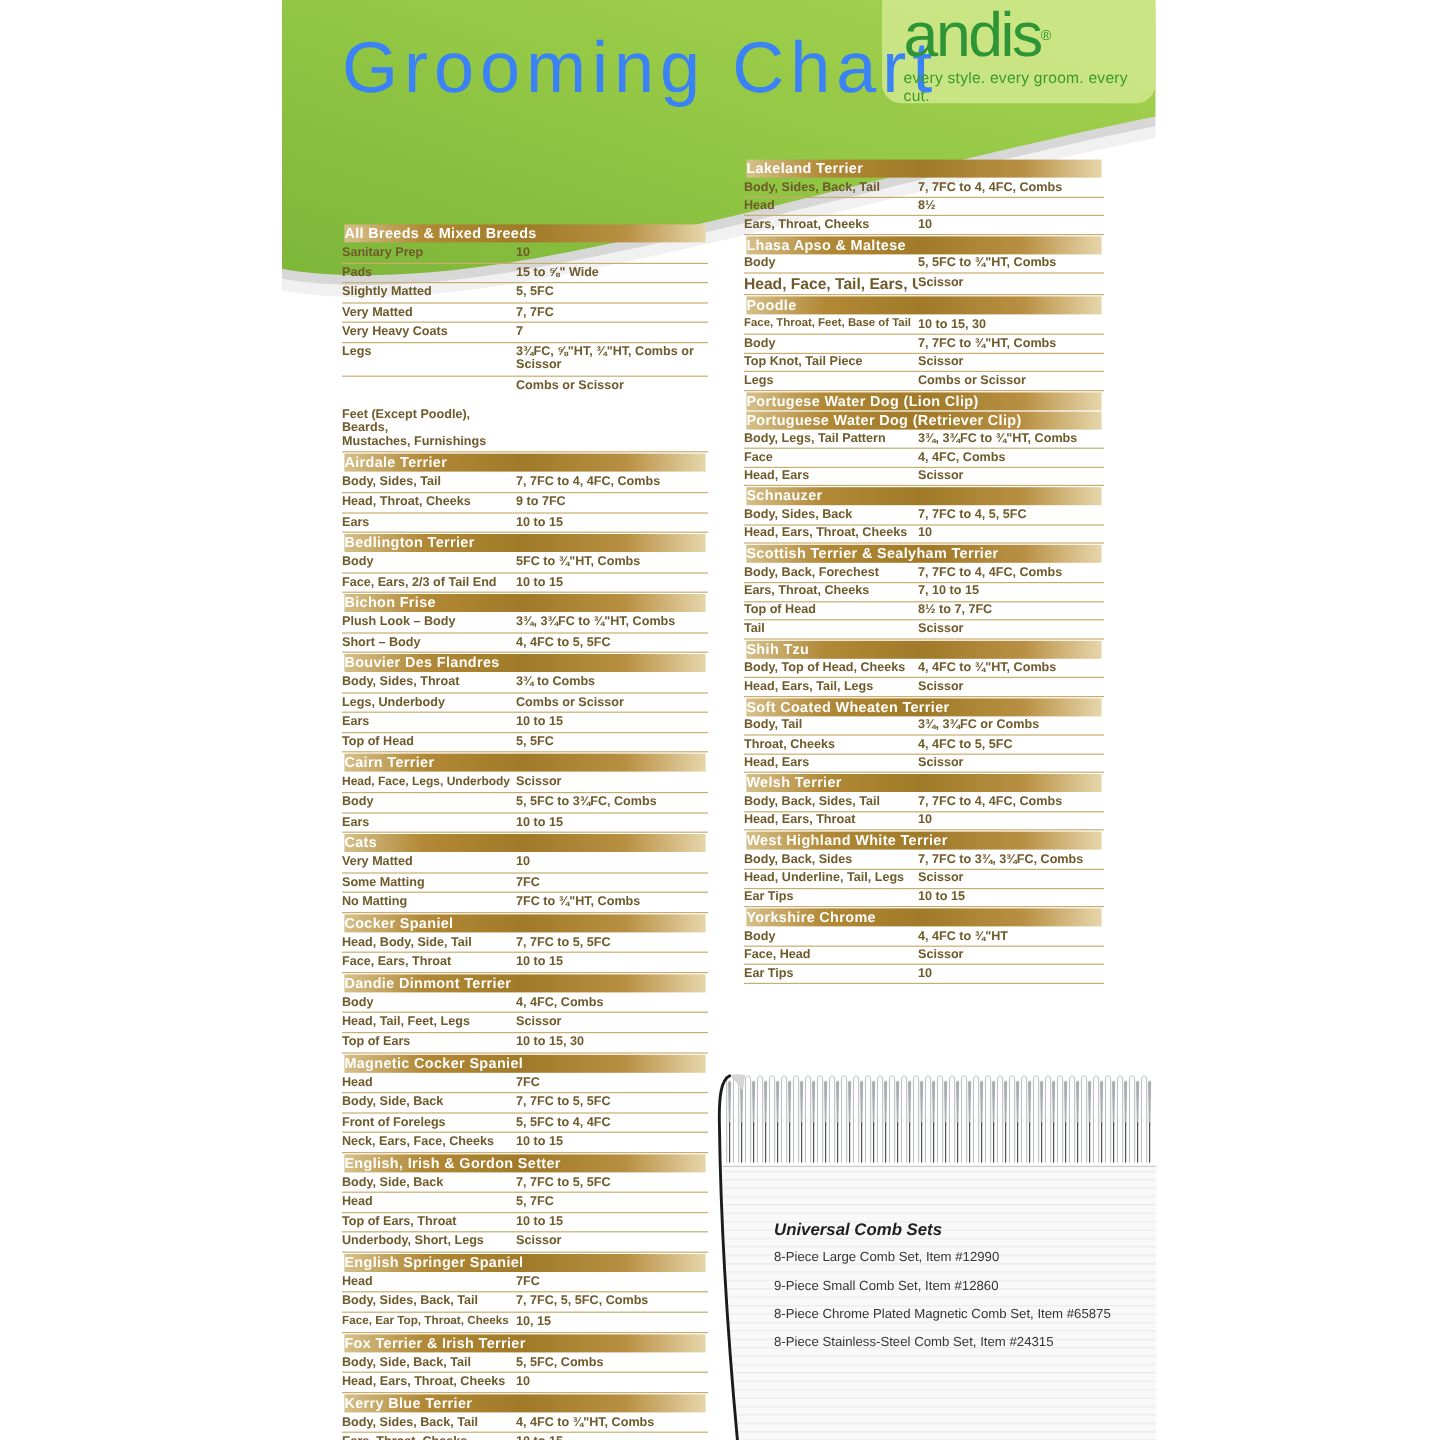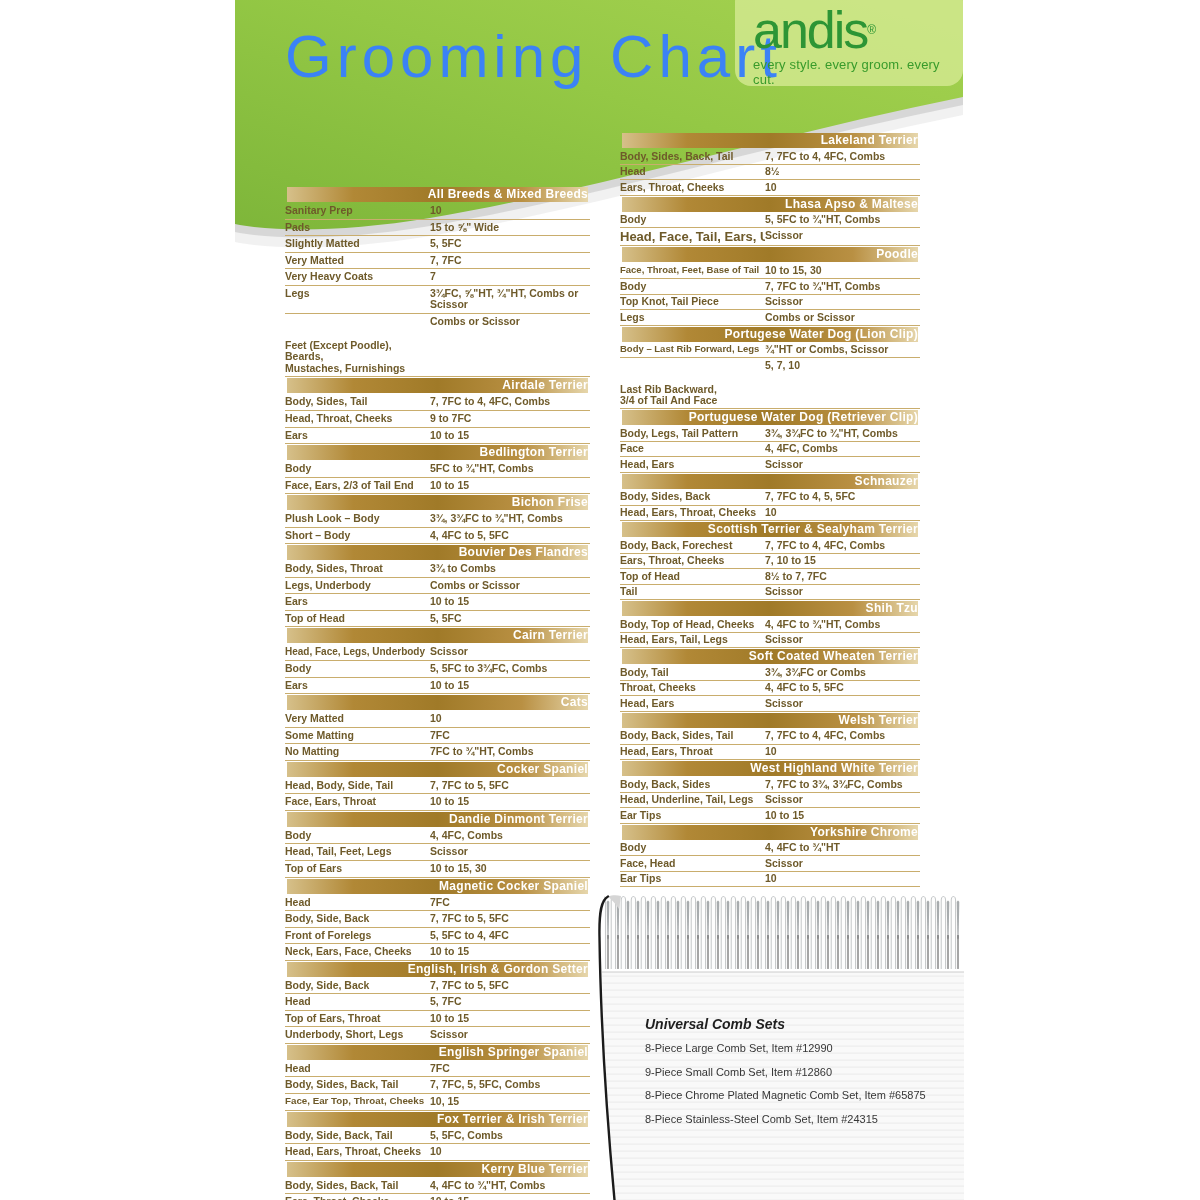--- a/index.html
+++ b/index.html
@@ -11,21 +11,21 @@
   .title{position:absolute;left:50px;top:22px;color:#3b82f6;font-size:60px;font-weight:300;
          letter-spacing:5px;white-space:nowrap;}
   .brand{position:absolute;left:518px;top:4px;color:#2d9535;}
   .brand-name{font-size:52px;font-weight:400;letter-spacing:-2px;line-height:1;}
   .reg{font-size:12px;vertical-align:14px;font-weight:400;}
   .tagline{font-size:13px;color:#389b2b;margin-top:1px;letter-spacing:.2px;}
   
   .col{position:absolute;}
   .col-left{left:285px;top:186px;width:305px;}
   .col-right{left:620px;top:132px;width:300px;}
-  .bar{height:15px;line-height:15px;margin:1px 2px;text-align:right;color:#fff;
+  .bar{height:15px;line-height:15px;margin:1px 2px;text-align:left;color:#fff;
        font-size:12px;font-weight:700;letter-spacing:.3px;white-space:nowrap;overflow:hidden;
        background:linear-gradient(90deg,#d6c08a 0%,#b18836 22%,#a07a28 50%,#b99043 78%,#e6d6ab 100%);}
   .row{display:flex;align-items:flex-start;padding:2px 0;border-bottom:1px solid #c9ad6d;
        font-size:10.5px;font-weight:700;color:#6e5a2a;line-height:1.1;}
   .col-right .row{padding:1.5px 0;}
   .lbl{flex:0 0 145px;width:145px;padding-right:4px;box-sizing:border-box;
        white-space:nowrap;overflow:hidden;}
   .lbl.multi{white-space:pre-line;overflow:visible;margin-top:24px;}
   .val{flex:1;}
   
@@ -416,32 +416,20 @@
 
   <div class="row">
     <div class="lbl">Legs</div>
     <div class="val">Combs or Scissor</div>
   </div>
 </div>
   </div>
 
   <div class="section">
     <div class="bar">Portugese Water Dog (Lion Clip)</div>
-    <div class="sec-rows">
-  <div class="row">
-    <div class="lbl" style="font-size: 9.5px;">Body – Last Rib Forward, Legs</div>
-    <div class="val">¾"HT or Combs, Scissor</div>
-  </div>
-
-  <div class="row">
-    <div class="lbl multi">Last Rib Backward,
-3/4 of Tail And Face</div>
-    <div class="val">5, 7, 10</div>
-  </div>
-</div>
   </div>
 
   <div class="section">
     <div class="bar">Portuguese Water Dog (Retriever Clip)</div>
     <div class="sec-rows">
   <div class="row">
     <div class="lbl">Body, Legs, Tail Pattern</div>
     <div class="val">3¾, 3¾FC to ¾"HT, Combs</div>
   </div>
 

